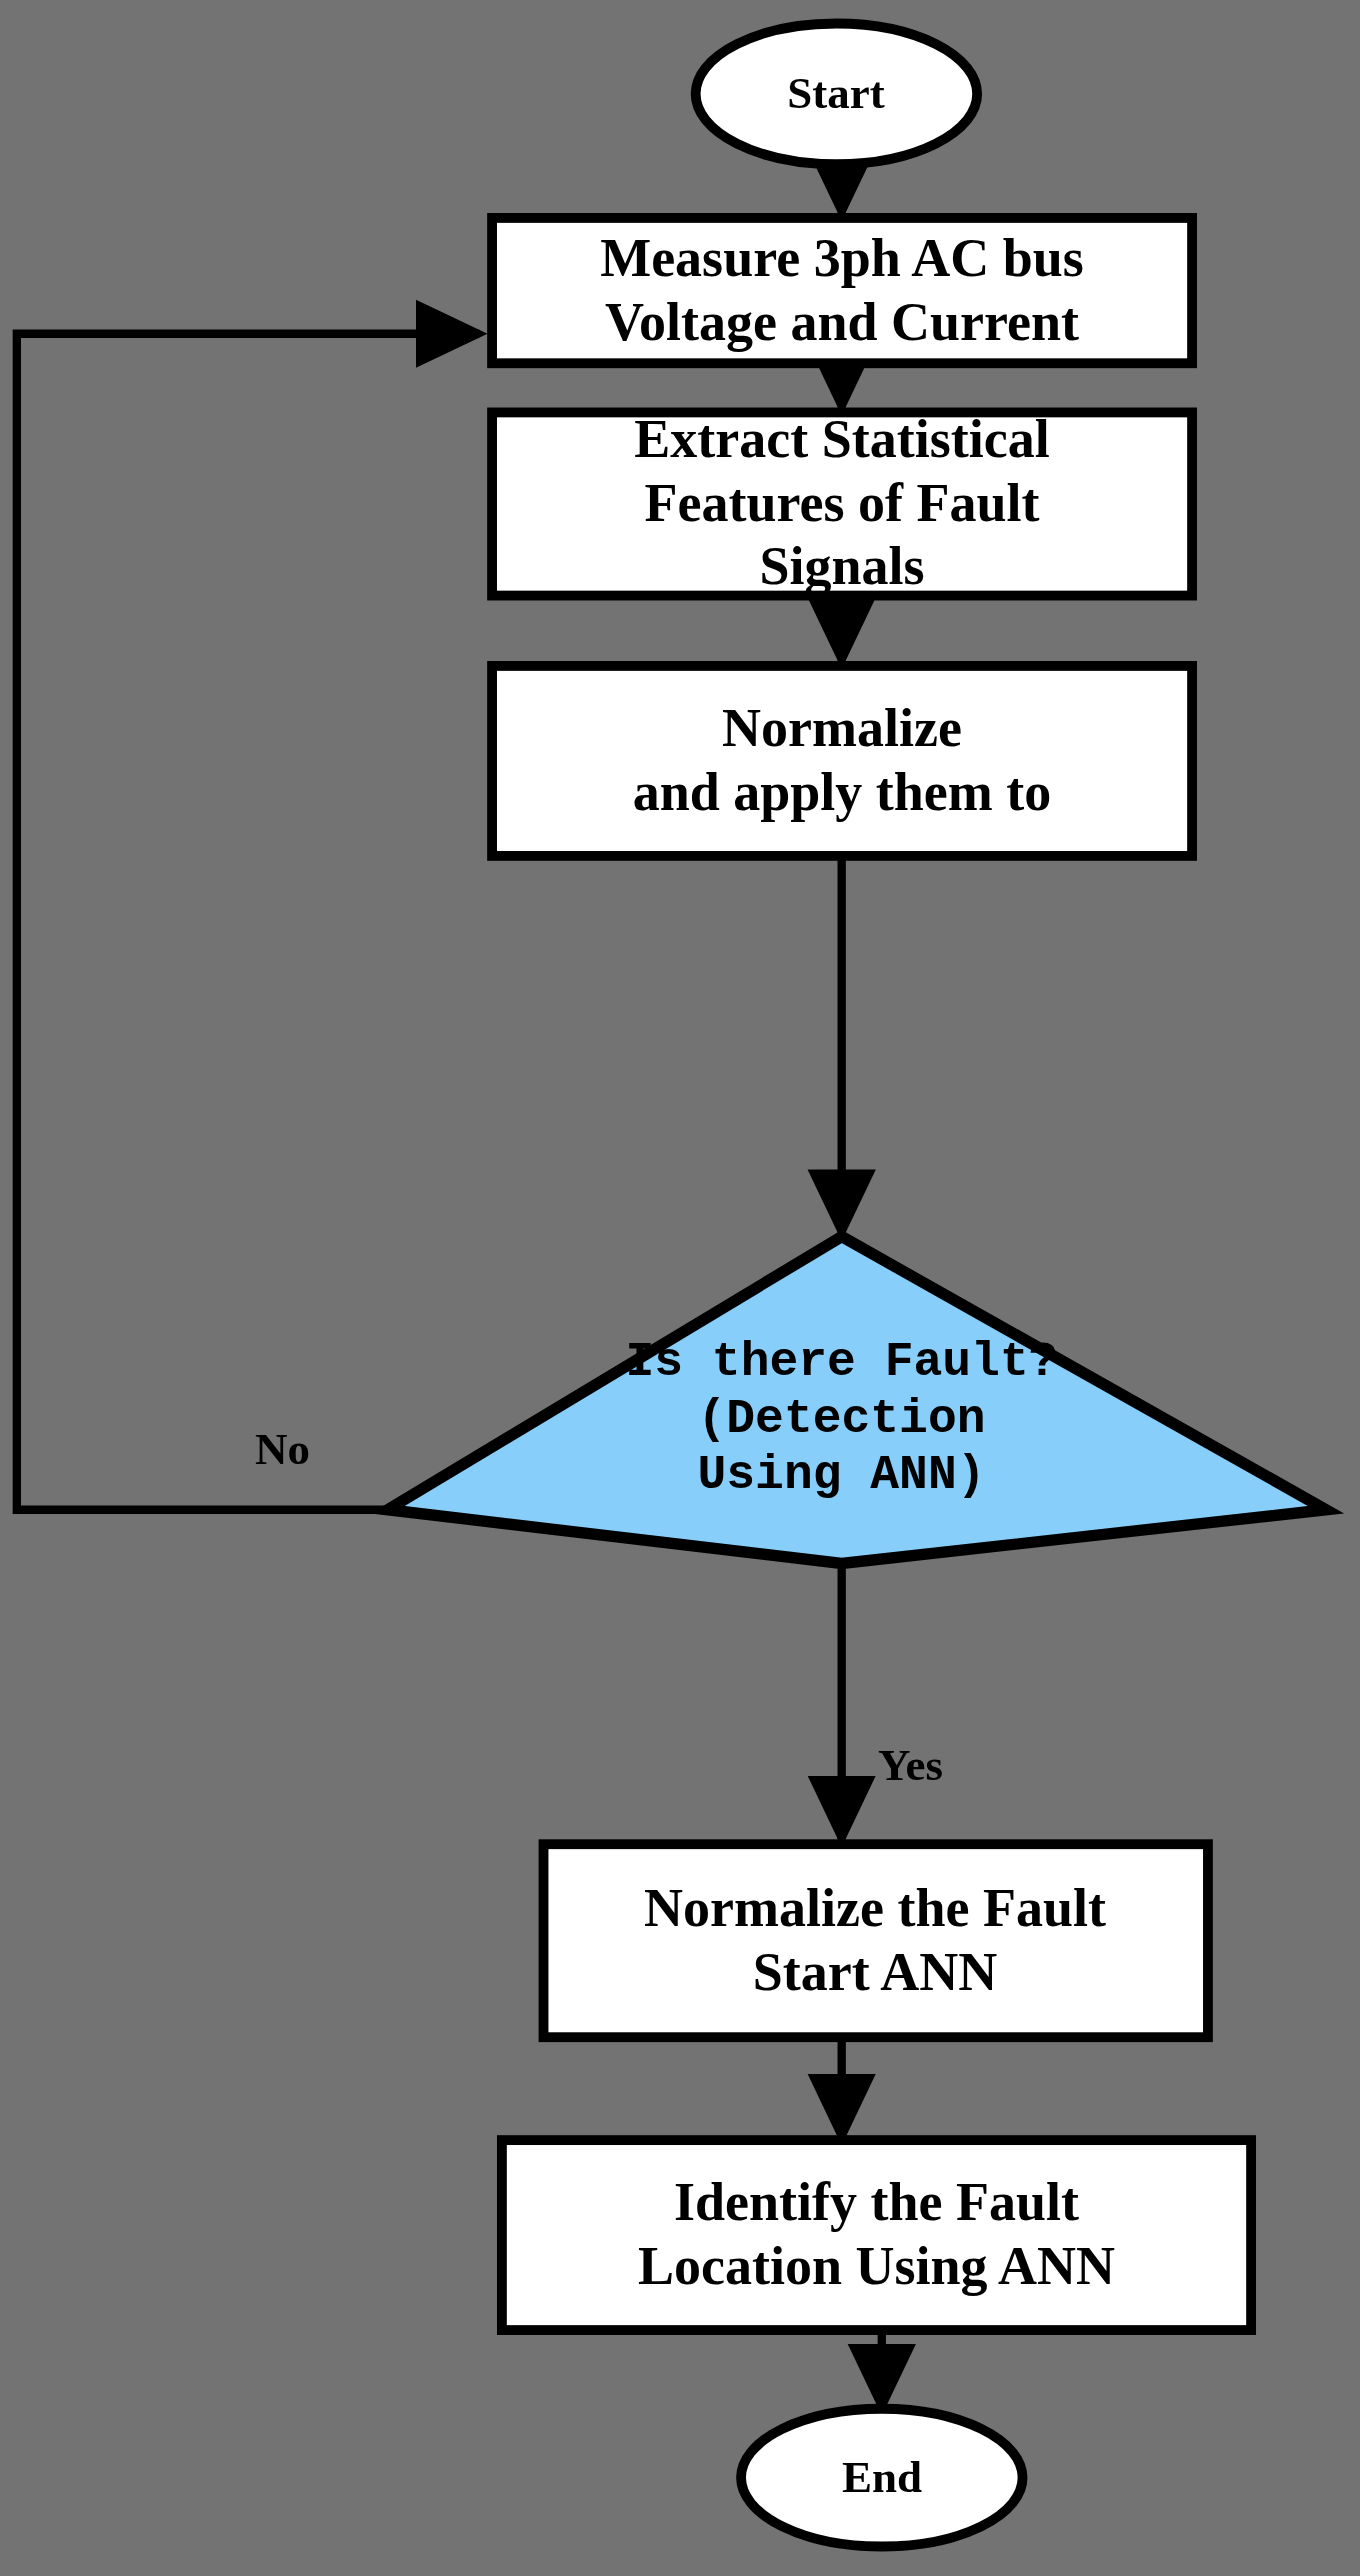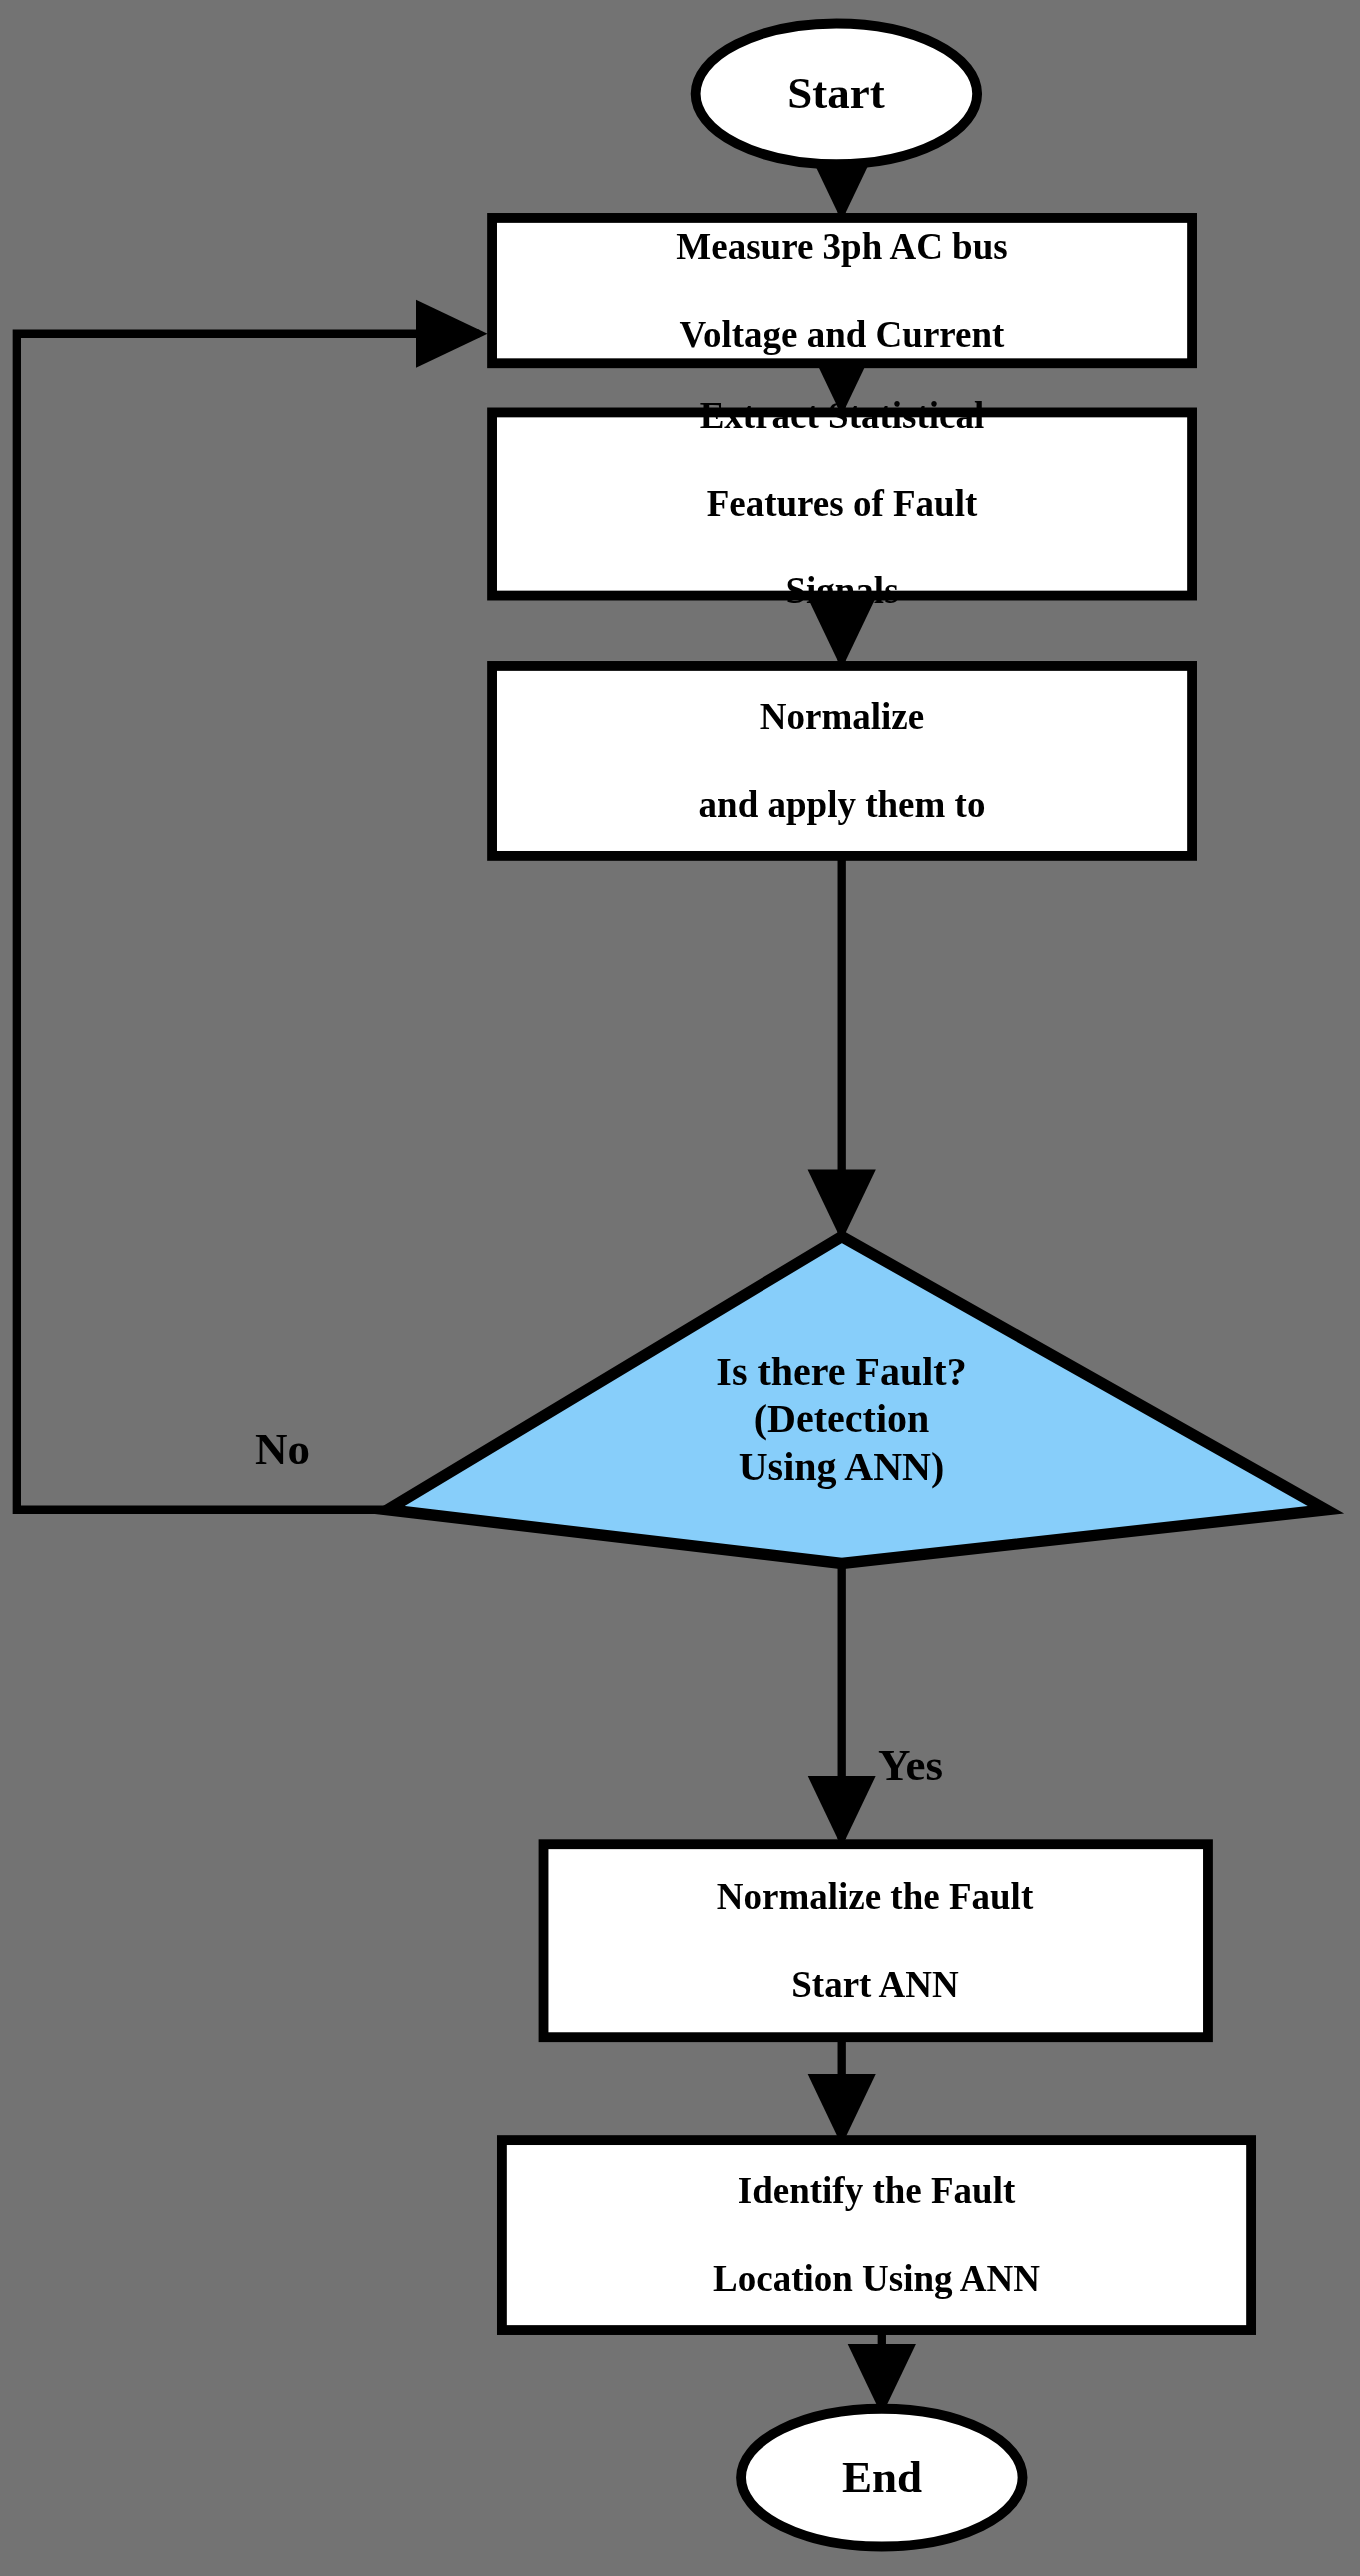--- a/index.html
+++ b/index.html
@@ -38,24 +38,24 @@
     line-height: 1.18;
     white-space: nowrap;
     pointer-events: none;
   }
   .node-label .ln { display: block; }
 
   
   .terminator-label { font-size: 45px; }
 
   
-  .process-label { font-size: 37px; gap: 44px; }
+  .process-label { font-size: 54px; }
 
   
-  .decision-label { font-size: 40px; }
+  .decision-label { font-size: 48px; font-family: Liberation Mono, monospace; }
 
   
   .edge-label {
     position: absolute;
     font-family: "Liberation Serif", "DejaVu Serif", serif;
     font-weight: bold;
     font-size: 45px;
     color: #000000;
     white-space: nowrap;
   }

